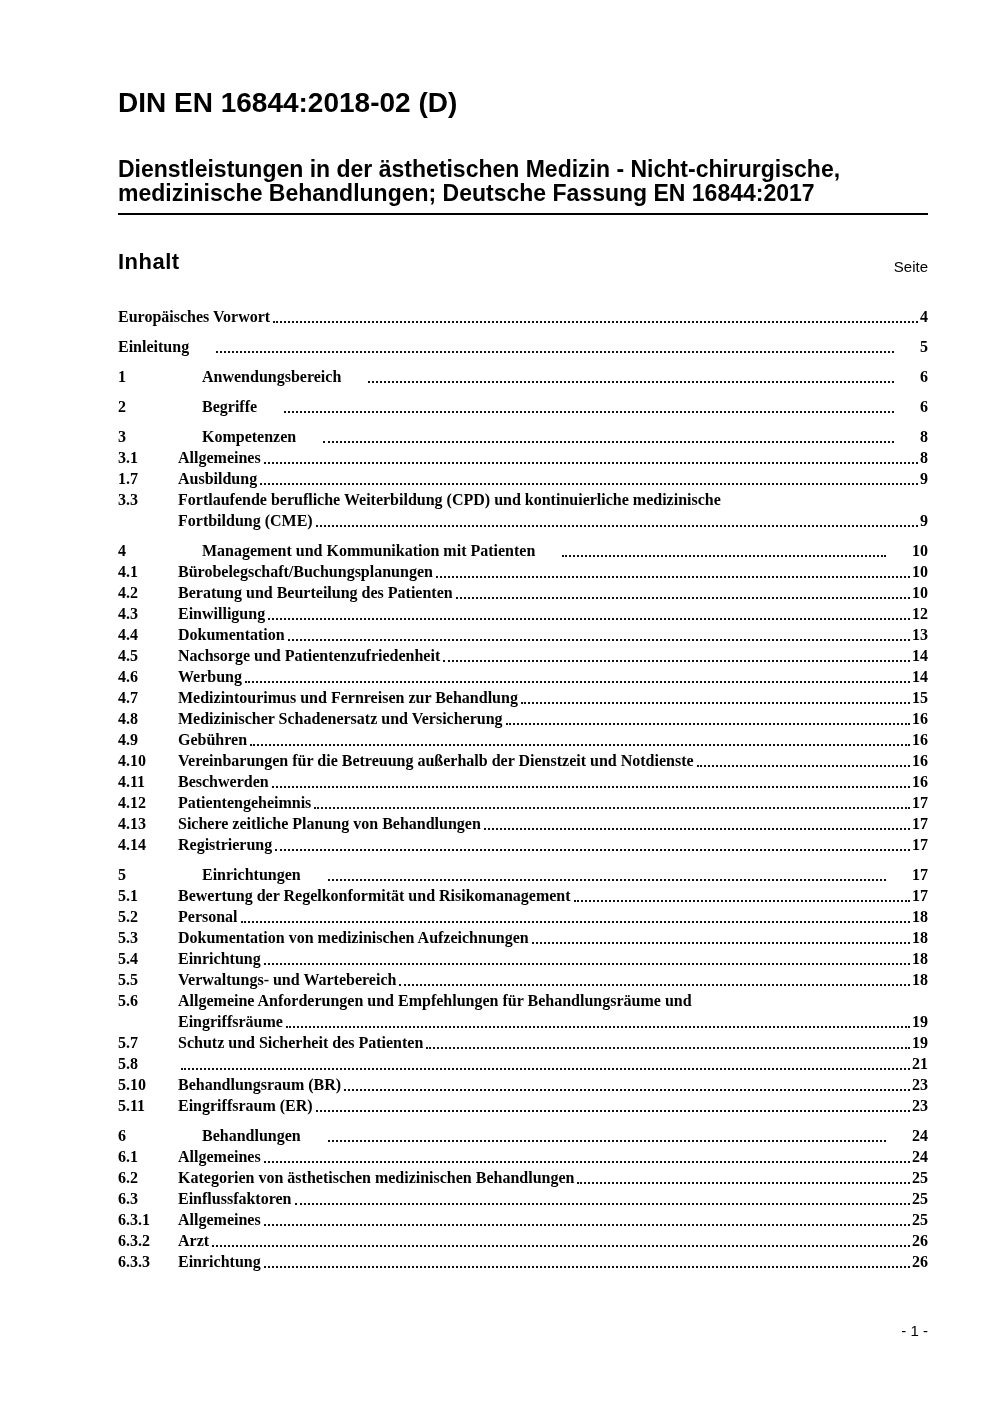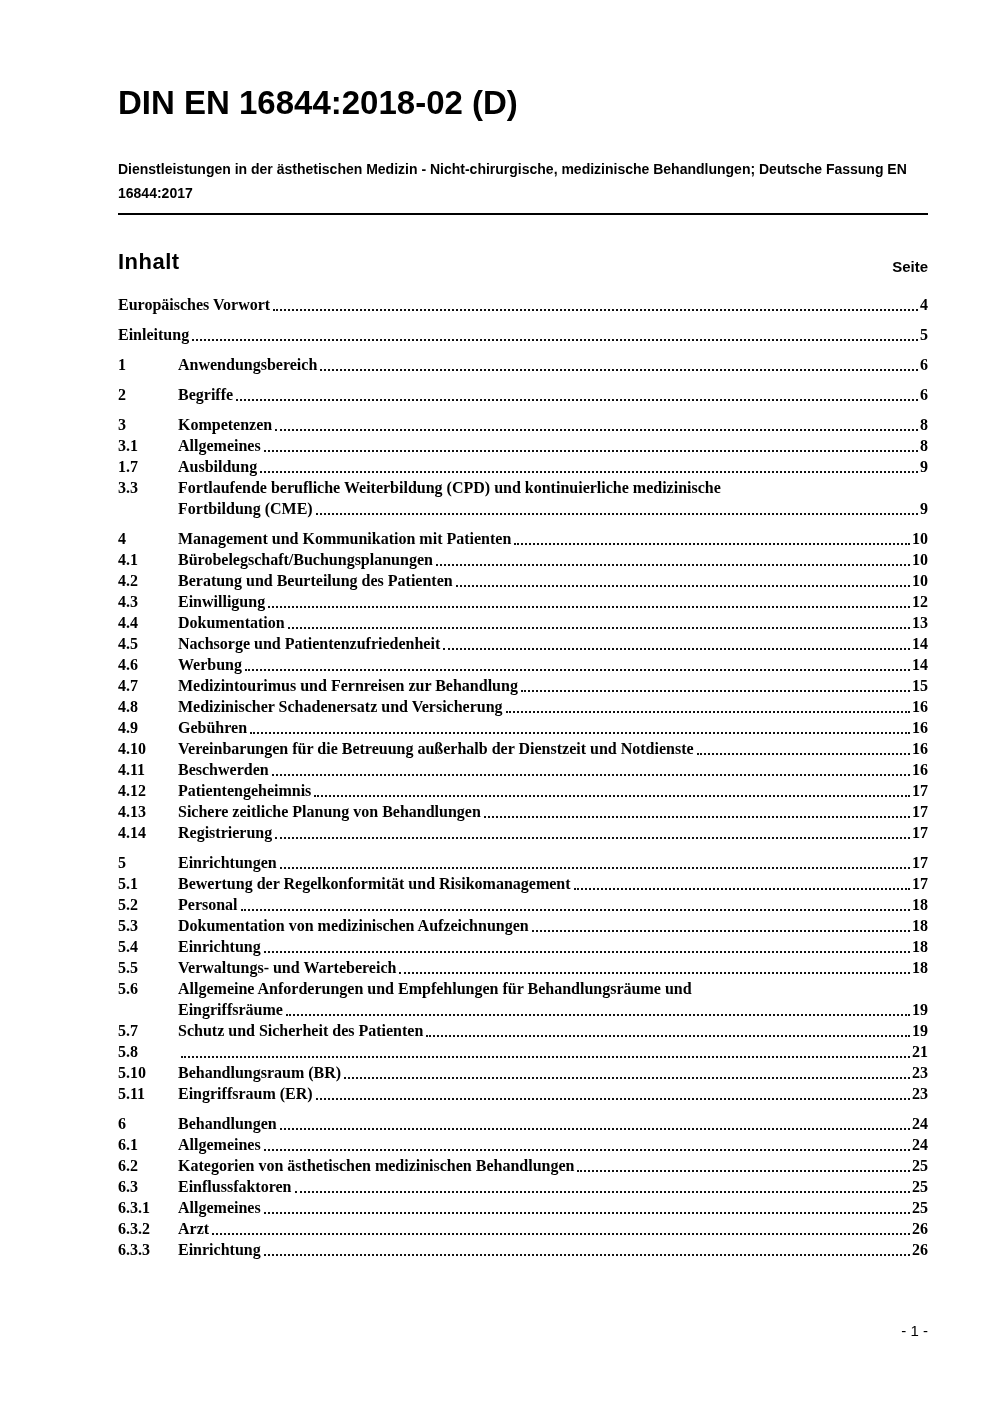--- a/index.html
+++ b/index.html
@@ -22,28 +22,28 @@
   }
   .content {
     position: absolute;
     left: 118px;
     right: 64px;
     top: 0;
   }
   .doc-number {
     margin: 0;
     padding-top: 88px;
-    font-size: 33px;
+    font-size: 28px;
     line-height: 29px;
     font-weight: bold;
   }
   .doc-title {
     margin: 40px 16px 0 0;
     max-width: 800px;
-    font-size: 14px;
+    font-size: 23px;
     line-height: 24px;
     font-weight: bold;
   }
   .rule {
     margin-top: 8px;
     border-top: 2px solid #000000;
     height: 0;
   }
   .toc-head {
     display: flex;
@@ -51,34 +51,35 @@
     align-items: flex-end;
     margin-top: 34px;
   }
   .toc-heading {
     font-size: 22px;
     font-weight: bold;
     letter-spacing: 0.5px;
   }
   .seite-label {
     font-size: 15px;
-    font-weight: bold;
+    font-weight: normal;
   }
   .toc-list {
-    margin-top: 19px;
+    margin-top: 31px;
     font-family: "Liberation Serif", serif;
     font-weight: bold;
     font-size: 16px;
   }
   .toc-row {
     display: flex;
     line-height: 21px;
   }
   .toc-row.group-start {
     margin-top: 9px;
+    gap: 24px;
   }
   .toc-num {
     width: 60px;
     flex: 0 0 60px;
   }
   .toc-title {
     white-space: nowrap;
     flex: 0 0 auto;
   }
   .leader {

